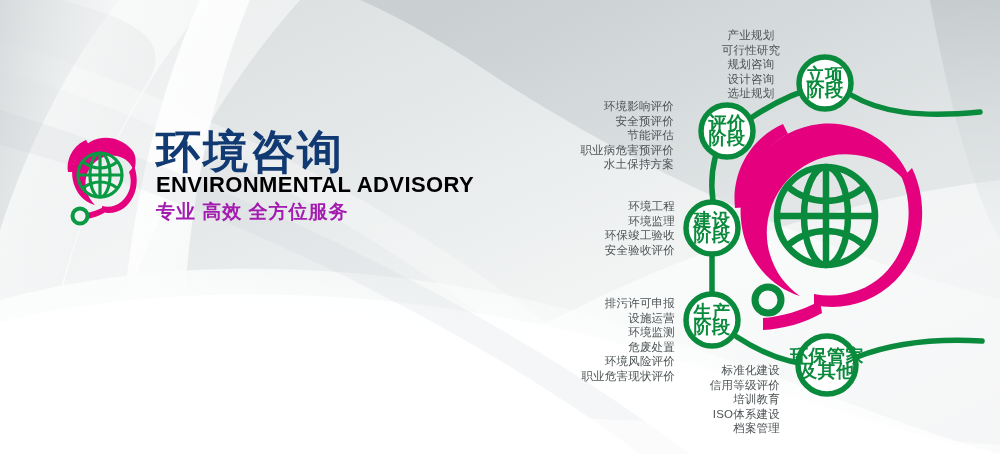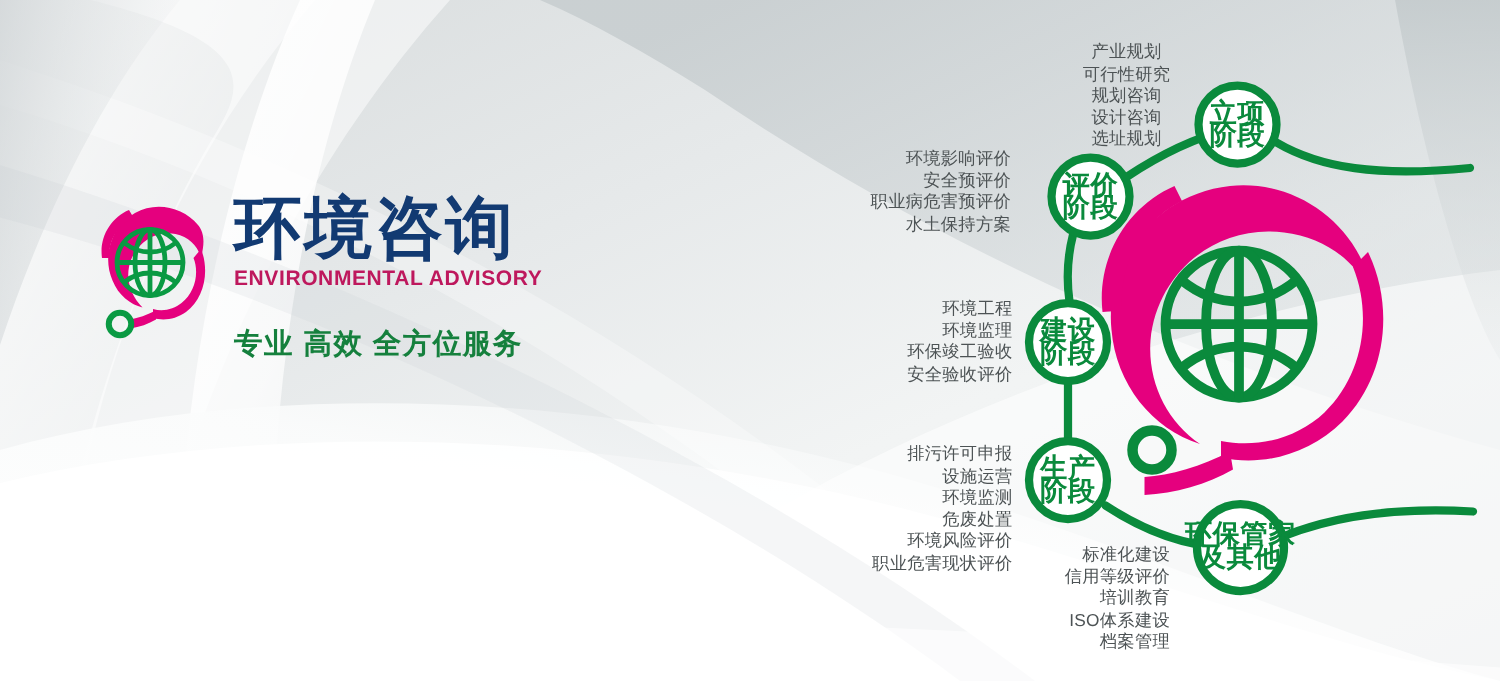--- a/index.html
+++ b/index.html
@@ -14,26 +14,26 @@
 
   
   .brand { position:absolute; left:60px; top:132px; width:420px; height:105px; }
   .brand-logo { position:absolute; left:0; top:4px; width:84px; height:92px; }
   .brand-text { position:absolute; left:96px; top:0; }
   .brand-cn {
     font-size:45px; font-weight:bold; color:#123a72; letter-spacing:2px;
     line-height:40px; white-space:nowrap;
   }
   .brand-en {
-    font-size:14px; font-weight:bold; color:#be185d; letter-spacing:.4px;
+    font-size:22px; font-weight:bold; color:#000000; letter-spacing:.4px;
     line-height:26px; white-space:nowrap;
   }
   .brand-sub {
-    font-size:19px; font-weight:bold; color:#15803d; letter-spacing:1px;
-    line-height:28px; white-space:nowrap; margin-top:18px;
+    font-size:19px; font-weight:bold; color:#a21caf; letter-spacing:1px;
+    line-height:28px; white-space:nowrap; margin-top:0;
   }
 
   
   .diagram { position:absolute; left:520px; top:0; width:480px; height:454px; }
   .diag-svg { position:absolute; inset:0; }
 
   .node-label {
     position:absolute; text-align:center; color:#0a8a3c;
     font-size:18px; font-weight:bold; line-height:15px;
     letter-spacing:.5px; pointer-events:none;
@@ -214,20 +214,21 @@
       <div>选址规划</div>
     </div>
 
     <div class="node-label" style="left:177px; top:116px; width:60px;">
       <div>评价</div>
       <div>阶段</div>
     </div>
     <div class="leaf-list" style="left:4px; top:99px; width:150px;">
       <div>环境影响评价</div>
       <div>安全预评价</div>
+      <div>节能评估</div>
       <div>职业病危害预评价</div>
       <div>水土保持方案</div>
     </div>
 
     <div class="node-label" style="left:162px; top:213px; width:60px;">
       <div>建设</div>
       <div>阶段</div>
     </div>
     <div class="leaf-list" style="left:-5px; top:199px; width:160px;">
       <div>环境工程</div>

